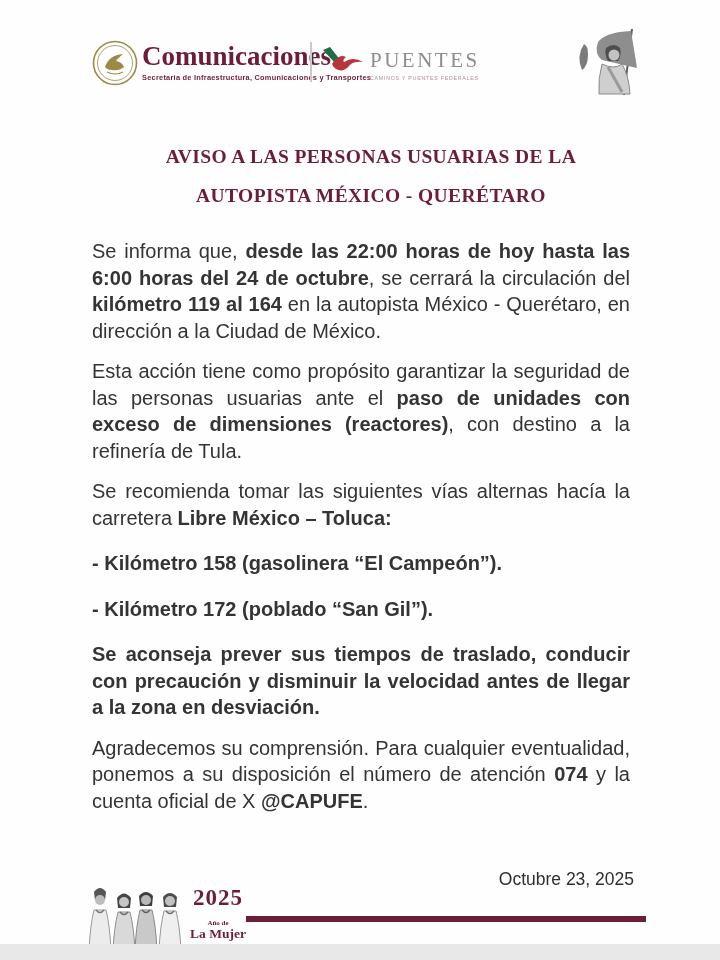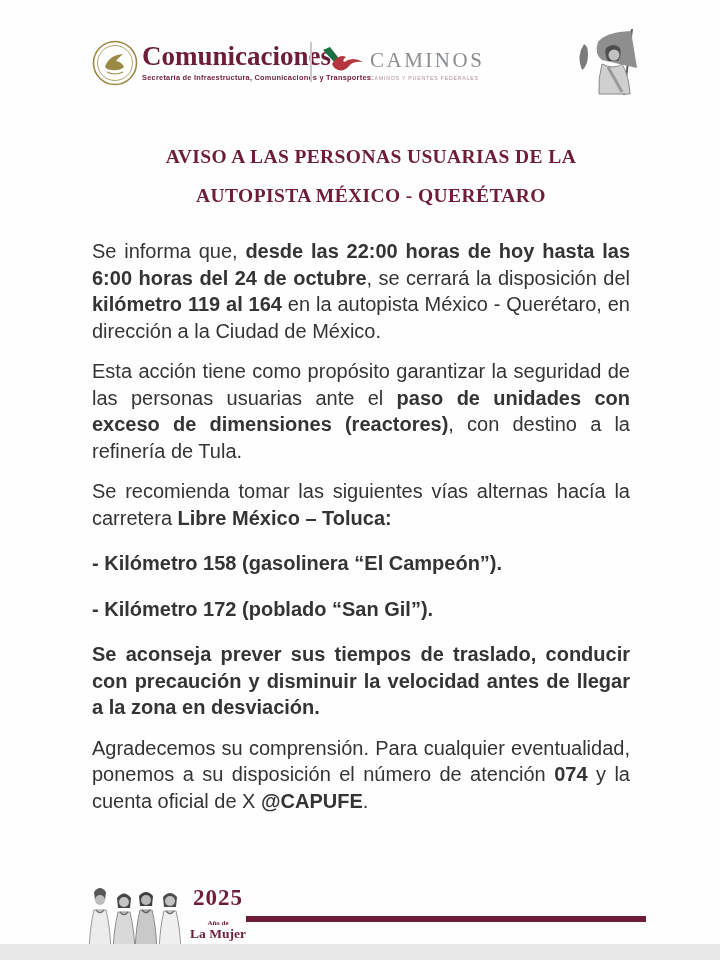--- a/index.html
+++ b/index.html
@@ -74,21 +74,21 @@
   <div class="header-divider"></div>
 
   <div class="capufe">
     <span>
       <svg width="44" height="30" viewBox="0 0 44 30">
         <path d="M1 4 L8 1 L19 15 L13 17 Z" fill="var(--logo-green)"></path>
         <path d="M10 18 Q17 7 24 11 Q20 14 22 16 Q31 10 41 16 Q31 15 27 20 Q21 27 14 23 Q11 21 10 18 Z" fill="var(--logo-red)"></path>
       </svg>
     </span>
     <span class="capufe-text">
-      <div class="capufe-wordmark">CAMINOS</div>
+      <div class="capufe-wordmark">PUENTES</div>
       <div class="capufe-subtitle">CAMINOS Y PUENTES FEDERALES</div>
     </span>
   </div>
 
   <div class="flag-emblem">
     <svg width="84" height="72" viewBox="0 0 84 72">
       <line x1="60" y1="3" x2="52" y2="69" stroke="#5f5f5f" stroke-width="2"></line>
       <path d="M59 5 L65 42 L30 34 Q22 28 26 16 Q34 6 59 5 Z" fill="#8e8e8e"></path>
       <path d="M12 18 Q4 30 10 44 Q16 40 16 28 Q16 20 12 18 Z" fill="#7b7b7b"></path>
       <path d="M34 22 Q42 16 48 22 Q50 30 46 35 L36 35 Q32 28 34 22 Z" fill="#4e4e4e"></path>
@@ -97,29 +97,30 @@
       <path d="M36 41 L50 66" stroke="#9a9a9a" stroke-width="3" fill="none"></path>
     </svg>
   </div>
 
   <div class="notice-title">
     <div class="t1">AVISO A LAS PERSONAS USUARIAS DE LA</div>
     <div class="t2">AUTOPISTA MÉXICO - QUERÉTARO</div>
   </div>
 
   <div class="notice-body">
-    <p><span>Se informa que, </span><span class="b">desde las 22:00 horas de hoy hasta las 6:00 horas del 24 de octubre</span><span>, se cerrará la disposición del </span><span class="b">kilómetro 119 al 164</span><span> en la autopista México - Querétaro, en dirección a la Ciudad de México.</span></p>
+    <p><span>Se informa que, </span><span class="b">desde las 22:00 horas de hoy hasta las 6:00 horas del 24 de octubre</span><span>, se cerrará la circulación del </span><span class="b">kilómetro 119 al 164</span><span> en la autopista México - Querétaro, en dirección a la Ciudad de México.</span></p>
     <p><span>Esta acción tiene como propósito garantizar la seguridad de las personas usuarias ante el </span><span class="b">paso de unidades con exceso de dimensiones (reactores)</span><span>, con destino a la refinería de Tula.</span></p>
     <p><span>Se recomienda tomar las siguientes vías alternas hacía la carretera </span><span class="b">Libre México – Toluca:</span></p>
     <p class="bullet"><span class="b">- Kilómetro 158 (gasolinera “El Campeón”).</span></p>
     <p class="bullet"><span class="b">- Kilómetro 172 (poblado “San Gil”).</span></p>
     <p><span class="b">Se aconseja prever sus tiempos de traslado, conducir con precaución y disminuir la velocidad antes de llegar a la zona en desviación.</span></p>
     <p><span>Agradecemos su comprensión. Para cualquier eventualidad, ponemos a su disposición el número de atención </span><span class="b">074</span><span> y la cuenta oficial de X </span><span class="b">@CAPUFE</span><span>.</span></p>
   </div>
 
+  <div class="notice-date">Octubre 23, 2025</div>
 
   <div class="women-illustration">
     <svg width="104" height="68" viewBox="0 0 104 68">
 
       <path d="M10 8 Q16 0 22 8 L21 16 L11 16 Z" fill="#555555"></path>
       <circle cx="16" cy="16" r="5" fill="#bdbdbd"></circle>
       <path d="M5 67 Q6 42 10 26 L22 26 Q26 42 27 67 Z" fill="#ececec" stroke="#9a9a9a" stroke-width="1"></path>
       <path d="M12 26 Q16 31 20 26" stroke="#777777" fill="none" stroke-width="1.4"></path>
 
       <path d="M33 14 Q40 5 47 14 L46 24 L34 24 Z" fill="#474747"></path>

